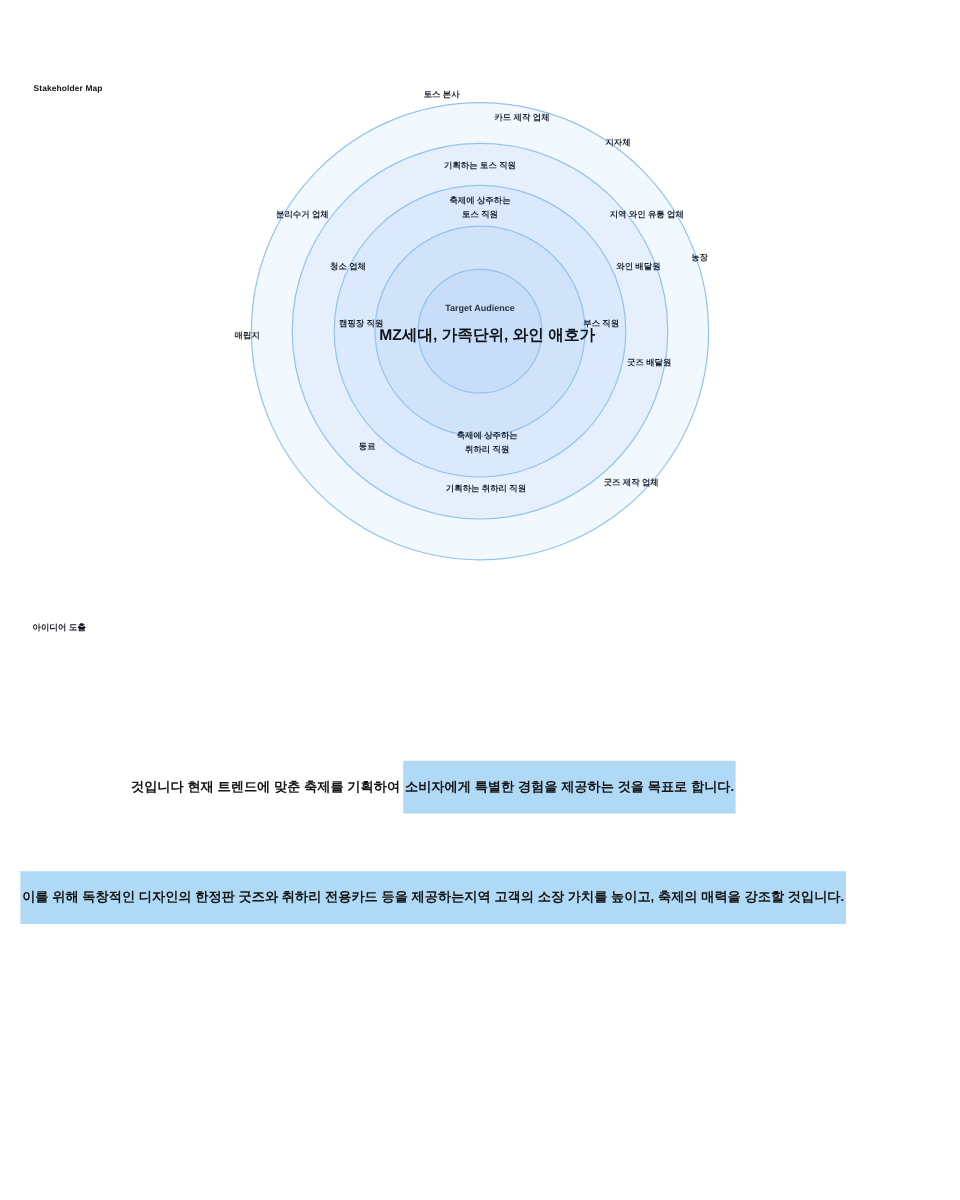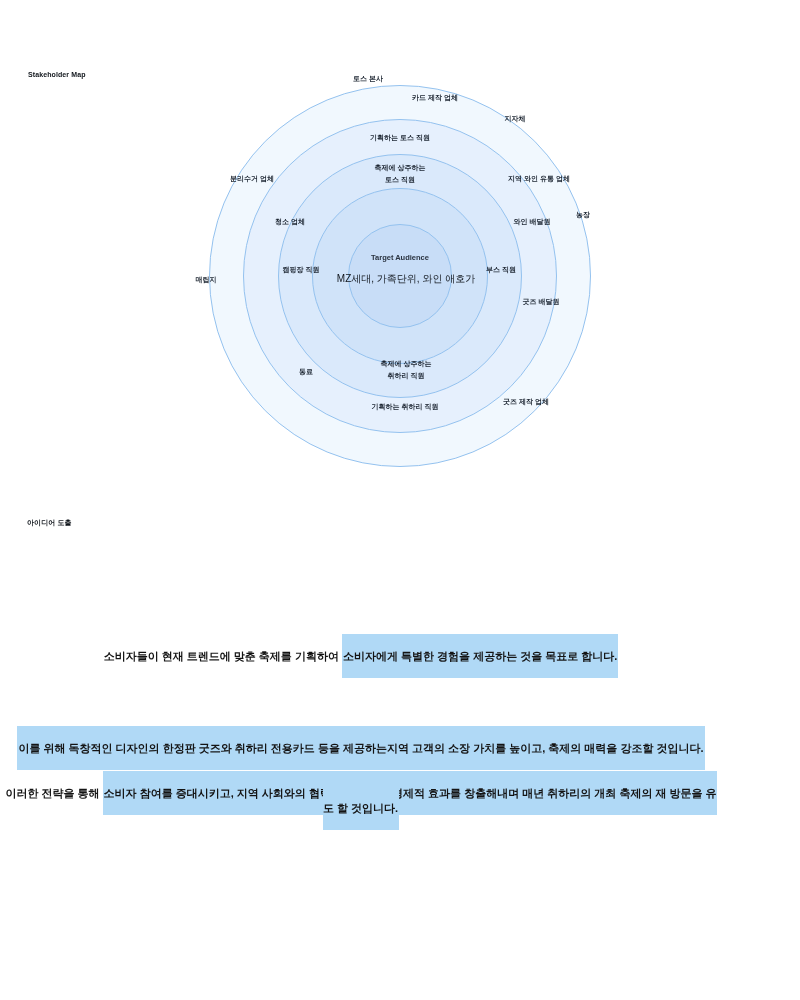--- a/index.html
+++ b/index.html
@@ -31,21 +31,21 @@
     font-size:7px;font-weight:700;color:#1b2430;white-space:nowrap;text-align:center;
   }
   .ring-label.multiline{white-space:pre-line;line-height:12px;}
 
   .center-title{
     position:absolute;transform:translate(-50%,-50%);
     font-size:7.5px;font-weight:700;color:#2a3340;white-space:nowrap;
   }
   .center-subtitle{
     position:absolute;transform:translate(-50%,-50%);
-    font-size:10px;font-weight:400;color:#10151c;white-space:nowrap;padding-left:12px;
+    font-size:13px;font-weight:700;color:#10151c;white-space:nowrap;padding-left:12px;
   }
 
   
   .para{
     position:absolute;left:0;width:722px;text-align:center;
     font-size:11px;font-weight:700;color:#141414;line-height:22.5px;margin:0;
   }
   .para.single{line-height:15px;}
   #p1{top:645px;}
   #p2{top:741px;}
@@ -87,24 +87,21 @@
     <span class="ring-label" style="left:306px;top:372px;">동료</span>
     <span class="ring-label multiline" style="left:406px;top:370px;">축제에 상주하는
 취하리 직원</span>
     <span class="ring-label" style="left:405px;top:407px;">기획하는 취하리 직원</span>
     <span class="ring-label" style="left:526px;top:402px;">굿즈 제작 업체</span>
   </div>
 
   <div class="side-label" id="lbl-idea">아이디어 도출</div>
 
   <p class="para" id="p1">
-    <span style="display:block"><span>소비자들이 현재 트렌드에 맞춘 축제를 기획하여 </span><span class="hl">소비자에게 특별한 경험을 제공하는 것을 목표로 합니다.</span></span>
+    <span style="display:block"><span>것입니다 현재 트렌드에 맞춘 축제를 기획하여 </span><span class="hl">소비자에게 특별한 경험을 제공하는 것을 목표로 합니다.</span></span>
   </p>
 
   <p class="para single" id="p2">
     <span class="hl">이를 위해 독창적인 디자인의 한정판 굿즈와 취하리 전용카드 등을 제공하는지역 고객의 소장 가치를 높이고, 축제의 매력을 강조할 것입니다.</span>
   </p>
 
-  <p class="para single" id="p3">
-    <span>이러한 전략을 통해 </span><span class="hl">소비자 참여를 증대시키고, 지역 사회와의 협력으로 영천의 경제적 효과를 창출해내며 매년 취하리의 개최 축제의 재 방문을 유도 할 것입니다.</span>
-  </p>
 
 </div>
 
 </body></html>

